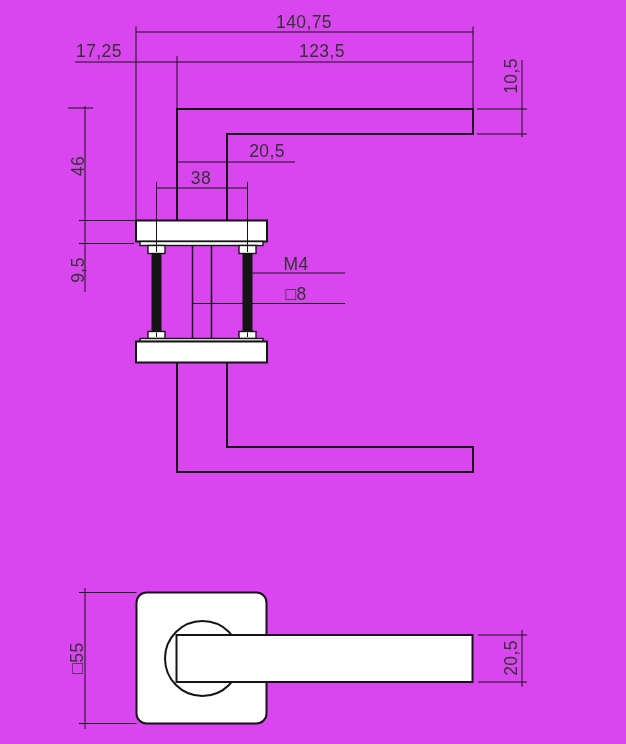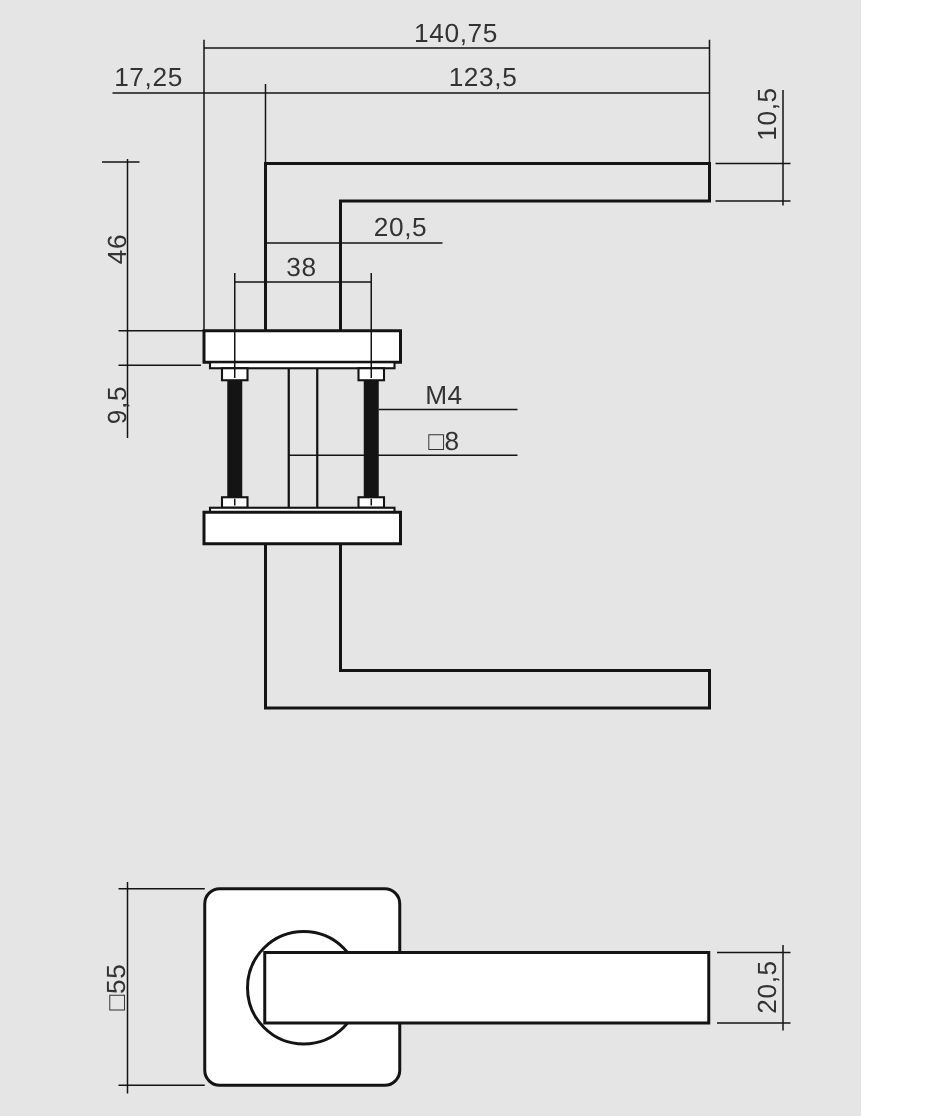--- a/index.html
+++ b/index.html
@@ -1,21 +1,21 @@
 <!DOCTYPE html>
 <html style="--line: #141414; --text: #333333;"><head>
 <meta charset="utf-8">
 <style>
   :root{
     --line:#141414;
     --text:#333333;
     --fill:#ffffff;
   }
   html,body{margin:0;padding:0;background:#ffffff;}
-  .stage{width:574px;height:744px;background:#e5e5e5;position:relative;font-family:"Liberation Sans",sans-serif;}
+  .stage{width:626px;height:744px;background:#d946ef;position:relative;font-family:"Liberation Sans",sans-serif;}
   svg{display:block;}
   .outline{stroke:var(--line);stroke-width:2;fill:none;}
   .outline-f{stroke:var(--line);stroke-width:2;fill:var(--fill);}
   .thin{stroke:var(--line);stroke-width:1.4;fill:var(--fill);}
   .solid{fill:var(--line);stroke:none;}
   .dim{stroke:var(--line);stroke-width:1;fill:none;}
   .dimtext{font-family:"Liberation Sans",sans-serif;font-size:17.5px;fill:var(--text);letter-spacing:.4px;}
 </style>
 </head>
 <body>

